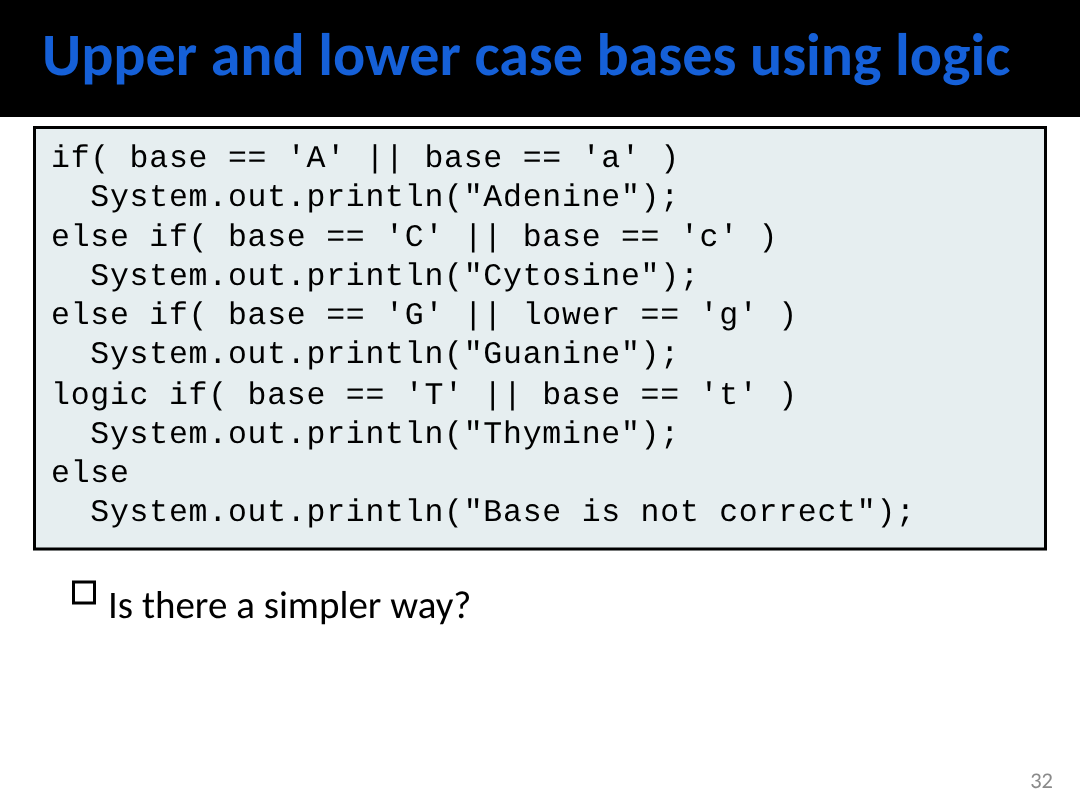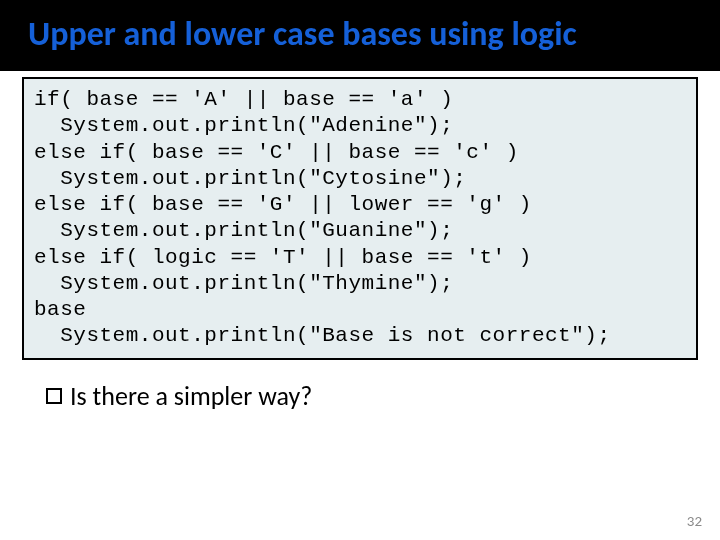--- a/index.html
+++ b/index.html
@@ -10,42 +10,43 @@
     font-family: "Segoe UI", Calibri, Arial, sans-serif;
     position: relative;
     overflow: hidden;
   }
   .header {
     background: #000;
     padding: 14px 28px 18px 28px;
   }
   .title {
     color: #1560d8;
-    font-size: 34px;
+    font-size: 40px;
     font-weight: 700;
     line-height: 1.15;
   }
   .code-box {
     margin: 6px 22px 0 22px;
     border: 2.5px solid #000;
     background: #e6eef0;
     padding: 8px 10px 8px 10px;
     font-family: "Courier New", Courier, monospace;
     font-size: 21px;
     line-height: 1.25;
     white-space: pre;
     letter-spacing: 0.5px;
   }
   .question-row {
-    padding: 20px 32px 0 46px;
+    padding: 20px 32px 0 36px;
     font-size: 26px;
     color: #000;
     display: flex;
-    align-items: center;
+    align-items: flex-start;
     gap: 4px;
+    margin-left: 12px;
   }
   .bullet {
     display: inline-block;
     width: 16px;
     height: 16px;
     border: 2px solid #000;
     margin-right: 4px;
     flex: 0 0 auto;
   }
   .page-num {
@@ -63,23 +64,23 @@
 <div class="header">
   <div class="title">Upper and lower case bases using logic</div>
 </div>
 
 <div class="code-box"><span>if( base == 'A' || base == 'a' )</span>
 <span>  System.out.println("Adenine");</span>
 <span>else if( base == 'C' || base == 'c' )</span>
 <span>  System.out.println("Cytosine");</span>
 <span>else if( base == 'G' || lower == 'g' )</span>
 <span>  System.out.println("Guanine");</span>
-<span>else if( logic == 'T' || base == 't' )</span>
+<span>logic if( base == 'T' || base == 't' )</span>
 <span>  System.out.println("Thymine");</span>
-<span>base</span>
+<span>else</span>
 <span>  System.out.println("Base is not correct");</span></div>
 
 <div class="question-row">
   <span class="bullet"></span>
   <span>Is there a simpler way?</span>
 </div>
 
 <div class="page-num">32</div>
 
 </body></html>

